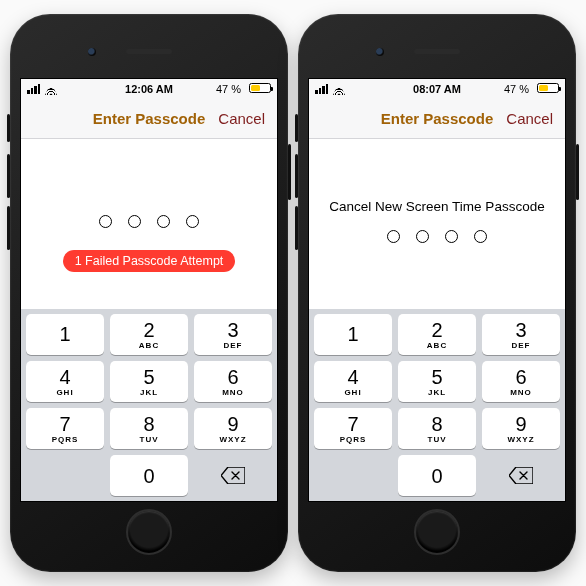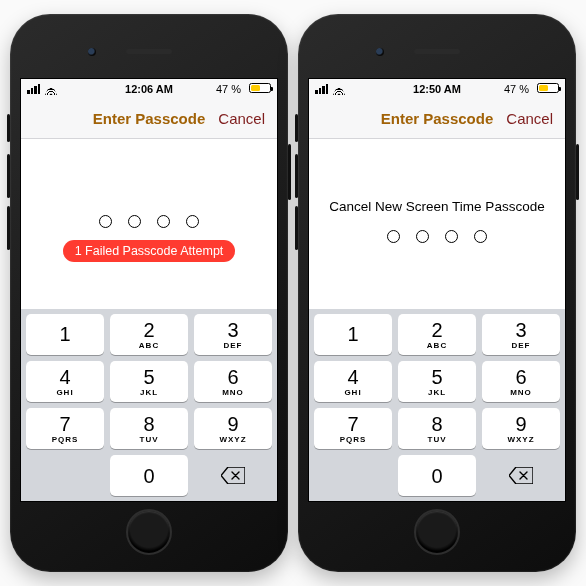--- a/index.html
+++ b/index.html
@@ -114,21 +114,21 @@
     background:#fff;
     padding-top:60px;
     display:flex;
     flex-direction:column;
     align-items:center;
   }
   .prompt { font-size:13.5px; color:#000; text-align:center; }
   .dots { margin-top:16px; display:flex; gap:16px; }
   .dot { width:13px; height:13px; border:1.3px solid #000; border-radius:50%; }
   .error {
-    margin-top:12px;
+    margin-top:22px;
     background:#ff3b30;
     color:#fff;
     font-size:12.5px;
     padding:4px 12px;
     border-radius:12px;
   }
 
   
   .keypad {
     background:#d3d6db;
@@ -293,21 +293,21 @@
       <div class="status">
         <div class="left">
           <div class="bars">
               <span></span>
               <span></span>
               <span></span>
               <span></span>
             </div>
           <div class="wifi"></div>
         </div>
-        <div class="time">12:50 AM</div>
+        <div class="time">08:07 AM</div>
         <div class="right">
           <span>47 %</span>
           <div class="batt">
               <div class="fill"></div>
             </div>
         </div>
       </div>
 
       <div class="nav">
         <span class="title">Enter Passcode</span>

